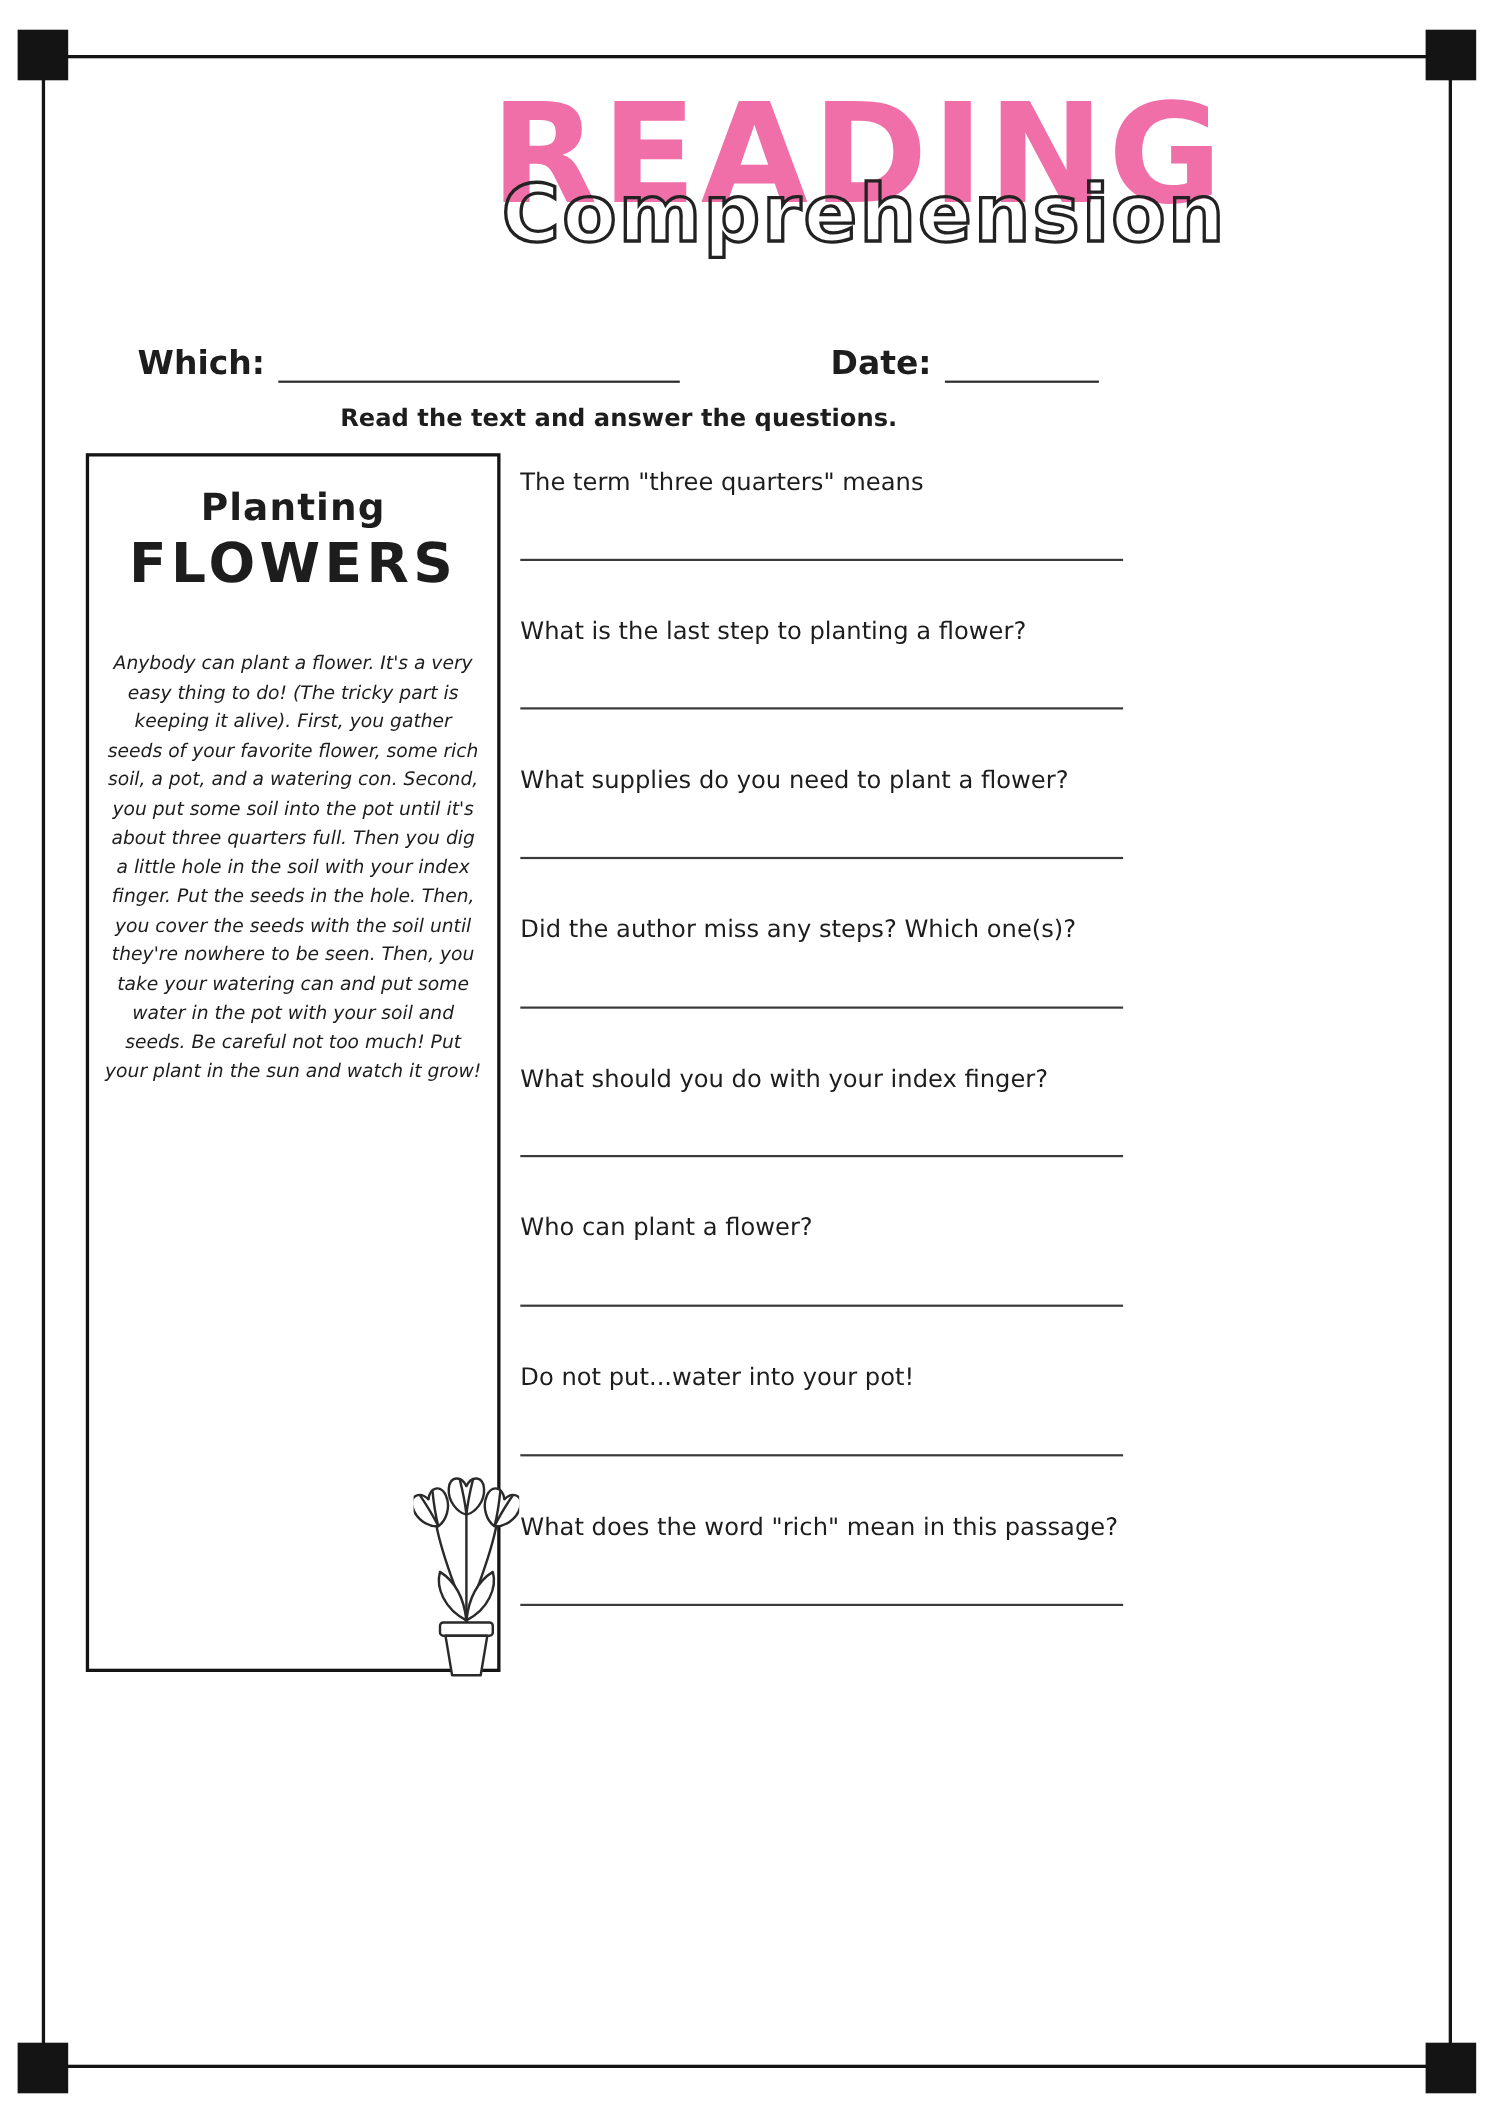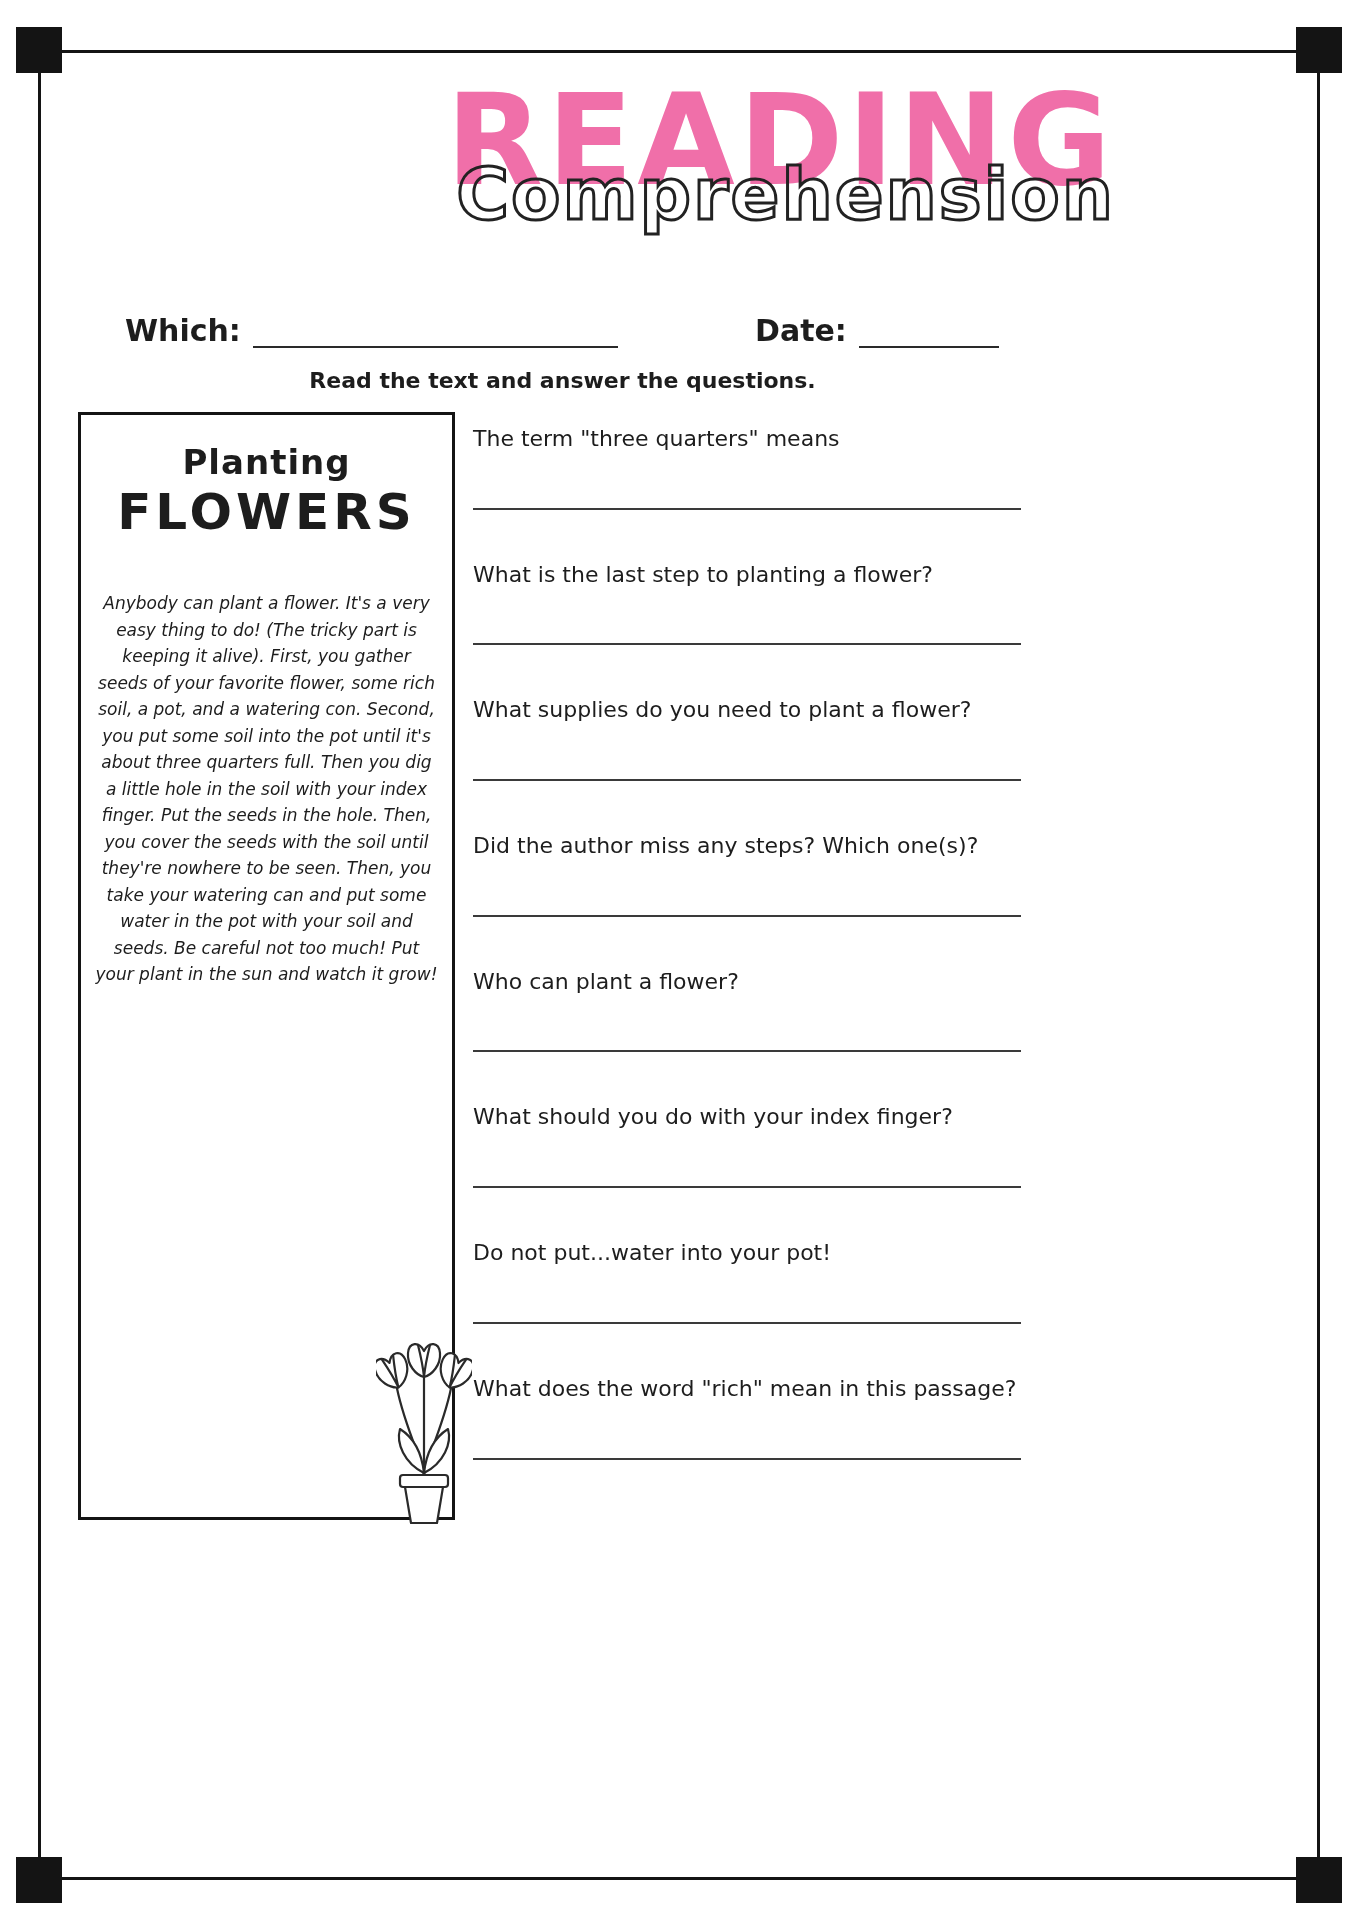--- a/index.html
+++ b/index.html
@@ -187,30 +187,30 @@
       <p class="question-text">What supplies do you need to plant a flower?</p>
       <div class="answer-line"></div>
     </div>
 
     <div class="question">
       <p class="question-text">Did the author miss any steps? Which one(s)?</p>
       <div class="answer-line"></div>
     </div>
 
     <div class="question">
+      <p class="question-text">What should you do with your index finger?</p>
+      <div class="answer-line"></div>
+    </div>
+
+    <div class="question">
       <p class="question-text">Who can plant a flower?</p>
       <div class="answer-line"></div>
     </div>
 
     <div class="question">
-      <p class="question-text">What should you do with your index finger?</p>
-      <div class="answer-line"></div>
-    </div>
-
-    <div class="question">
       <p class="question-text">Do not put...water into your pot!</p>
       <div class="answer-line"></div>
     </div>
 
     <div class="question">
       <p class="question-text">What does the word "rich" mean in this passage?</p>
       <div class="answer-line"></div>
     </div>
 
   </div>

